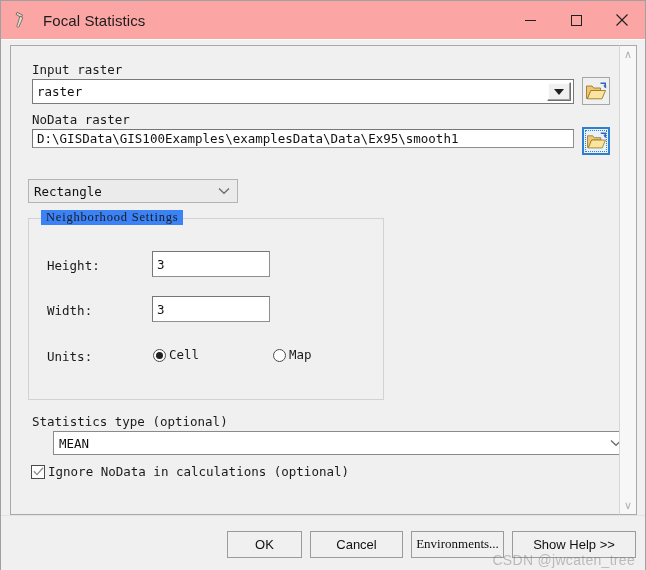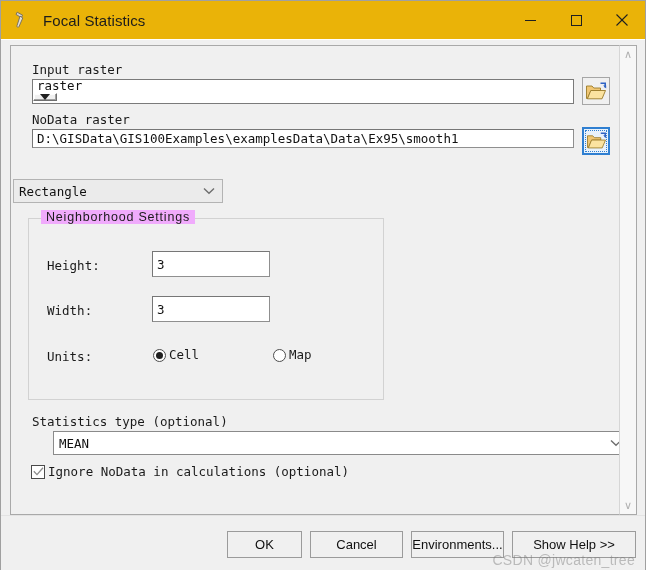--- a/index.html
+++ b/index.html
@@ -20,21 +20,21 @@
     background: #f0f0f0;
     box-sizing: border-box;
     border: 1px solid #a0a0a0;
     display: flex;
     flex-direction: column;
   }
 
   
   .titlebar {
     height: 38px;
-    background: #eab308;
+    background: #fca5a5;
     display: flex;
     align-items: center;
     flex: 0 0 auto;
     border-bottom: 1px solid #ffffff;
   }
   .title-icon {
     width: 26px;
     height: 26px;
     margin-left: 10px;
     margin-right: 6px;
@@ -224,23 +224,23 @@
   .groupbox {
     position: absolute;
     border: 1px solid #d2d2d2;
     box-sizing: border-box;
     background: transparent;
   }
   .groupbox-title {
     position: absolute;
     top: -9px;
     left: 12px;
-    background: #f0abfc;
+    background: #3b82f6;
     padding: 0 5px;
-    font-family: Liberation Sans, sans-serif;
+    font-family: Liberation Serif, serif;
     font-size: 12.5px;
     color: #1a1a1a;
     letter-spacing: 0.8px;
     white-space: nowrap;
   }
 
   
   .radio-wrap {
     position: absolute;
     display: flex;
@@ -299,21 +299,21 @@
     color: #101010;
     display: flex;
     align-items: center;
     justify-content: center;
     margin-left: 8px;
     cursor: default;
     white-space: nowrap;
   }
   .btn.ok { width: 75px; }
   .btn.cancel { width: 93px; }
-  .btn.env { width: 93px; }
+  .btn.env { width: 93px; font-family: Liberation Serif, serif; }
   .btn.help { width: 124px; }
 
   .watermark {
     position: absolute;
     right: 10px;
     bottom: 4px;
     font-family: "Liberation Sans", sans-serif;
     font-size: 14px;
     color: rgba(120,120,120,0.45);
     white-space: nowrap;
@@ -355,21 +355,21 @@
     </div>
   </div>
 
   <div class="content-wrap">
 
     <div class="form-panel">
 
       <div class="row" style="left:21px; top:14px;">
         <span class="field-label">Input raster</span>
       </div>
-      <div class="combo-classic" style="position:absolute; left:21px; top:33px; width:542px; height:25px;flex-direction:column;">
+      <div class="combo-classic" style="position:absolute; left:21px; top:33px; width:542px; height:25px;">
         <div class="cc-text">raster</div>
         <div class="cc-btn">
           <span class="tri-down"></span>
         </div>
       </div>
       <div class="browse-btn" style="position:absolute; left:571px; top:31px;">
         <svg width="22" height="19" viewBox="0 0 22 19">
           <path d="M1.5 16.5 V4 H7 L8.8 6 H15.5 V8.5 H6 L2.5 16.5 Z" fill="#f0c674" stroke="#9a7b28" stroke-width="0.9" stroke-linejoin="round"></path>
           <path d="M5.8 8.5 H20.5 L17 16.8 H2.4 Z" fill="#fbe3a0" stroke="#9a7b28" stroke-width="0.9" stroke-linejoin="round"></path>
           <path d="M15.5 1.2 L20.2 1.2 L20.2 5.6" fill="none" stroke="#2f63c4" stroke-width="1.6"></path>
@@ -385,21 +385,21 @@
       </div>
       <div class="browse-btn focused" style="position:absolute; left:571px; top:81px;">
         <svg width="21" height="18" viewBox="0 0 22 19">
           <path d="M1.5 16.5 V4 H7 L8.8 6 H15.5 V8.5 H6 L2.5 16.5 Z" fill="#f0c674" stroke="#9a7b28" stroke-width="0.9" stroke-linejoin="round"></path>
           <path d="M5.8 8.5 H20.5 L17 16.8 H2.4 Z" fill="#fbe3a0" stroke="#9a7b28" stroke-width="0.9" stroke-linejoin="round"></path>
           <path d="M15.5 1.2 L20.2 1.2 L20.2 5.6" fill="none" stroke="#2f63c4" stroke-width="1.6"></path>
           <path d="M21.2 6.6 L18.1 3.5 L21.2 3.5 Z" fill="#2f63c4"></path>
         </svg>
       </div>
 
-      <div class="combo-flat grayed" style="position:absolute; left:2px; top:133px; width:210px; height:24px;">
+      <div class="combo-flat grayed" style="position:absolute; left:17px; top:133px; width:210px; height:24px;">
         <div class="cf-text">Rectangle</div>
         <div class="chev">
           <svg width="12" height="8" viewBox="0 0 12 8">
             <path d="M1 1.5 L6 6.2 L11 1.5" fill="none" stroke="#6e6e6e" stroke-width="1.4"></path>
           </svg>
         </div>
       </div>
 
       <div class="groupbox" style="left:17px; top:172px; width:356px; height:182px;">
         <span class="groupbox-title">Neighborhood Settings</span>

